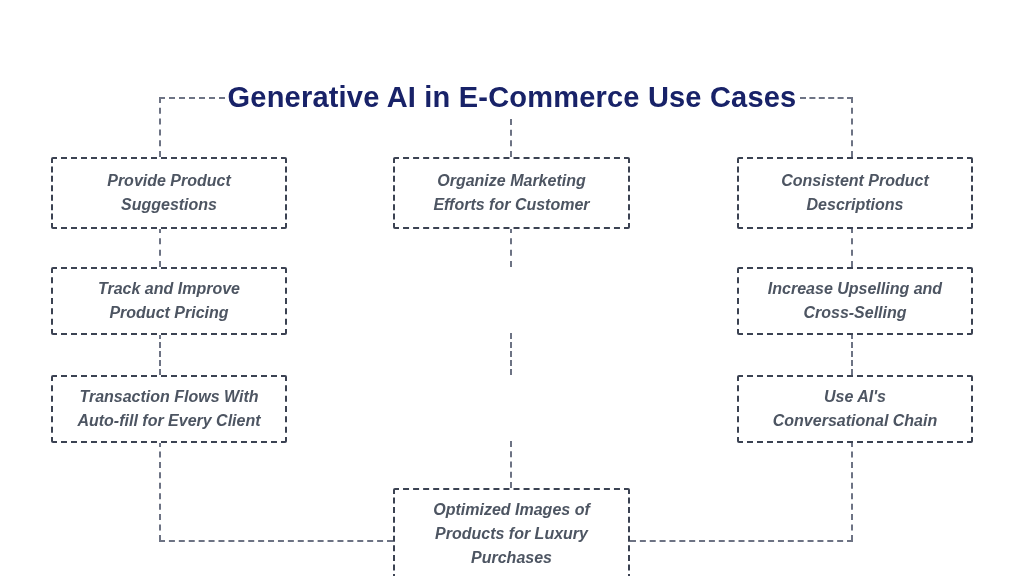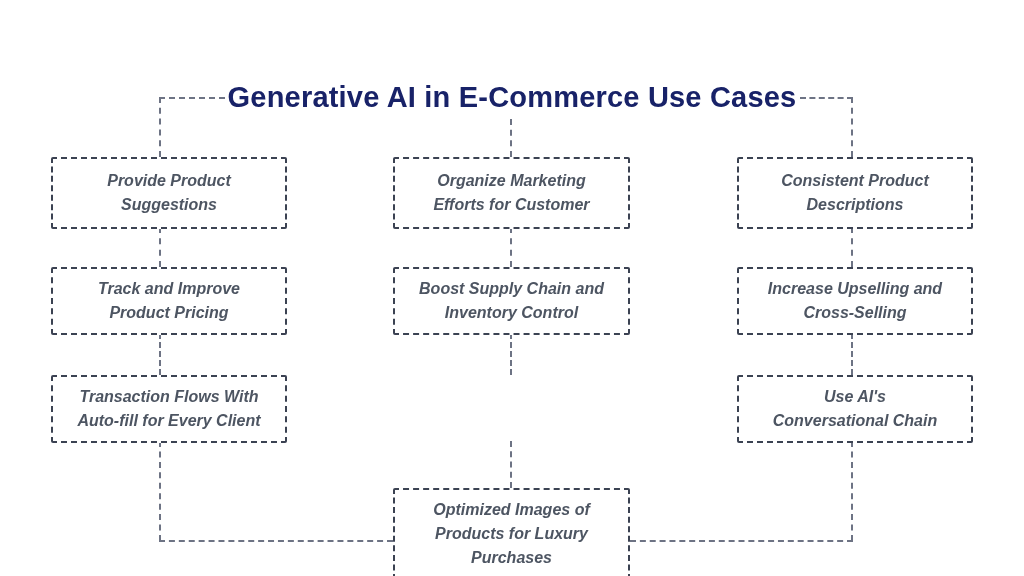--- a/index.html
+++ b/index.html
@@ -112,24 +112,20 @@
   </div>
   <div class="node r2 c1">
     <span class="node-label">Track and Improve
 Product Pricing</span>
   </div>
 
   <div class="node r1 c3">
     <span class="node-label">Consistent Product
 Descriptions</span>
   </div>
-  <div class="node r2 c2">
-    <span class="node-label">Boost Supply Chain and
-Inventory Control</span>
-  </div>
   <div class="node r2 c3">
     <span class="node-label">Increase Upselling and
 Cross-Selling</span>
   </div>
 
   <div class="node r3 c1">
     <span class="node-label">Transaction Flows With
 Auto-fill for Every Client</span>
   </div>
   <div class="node r3 c3">

